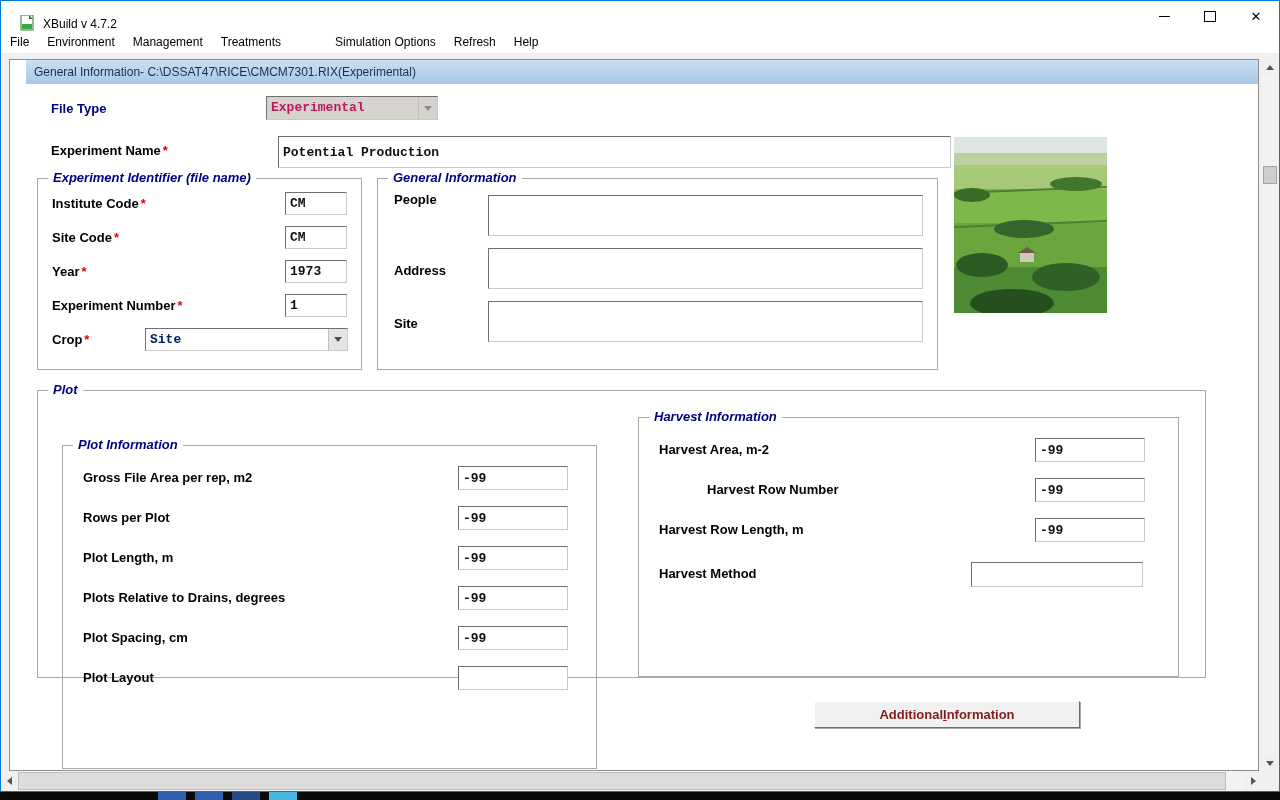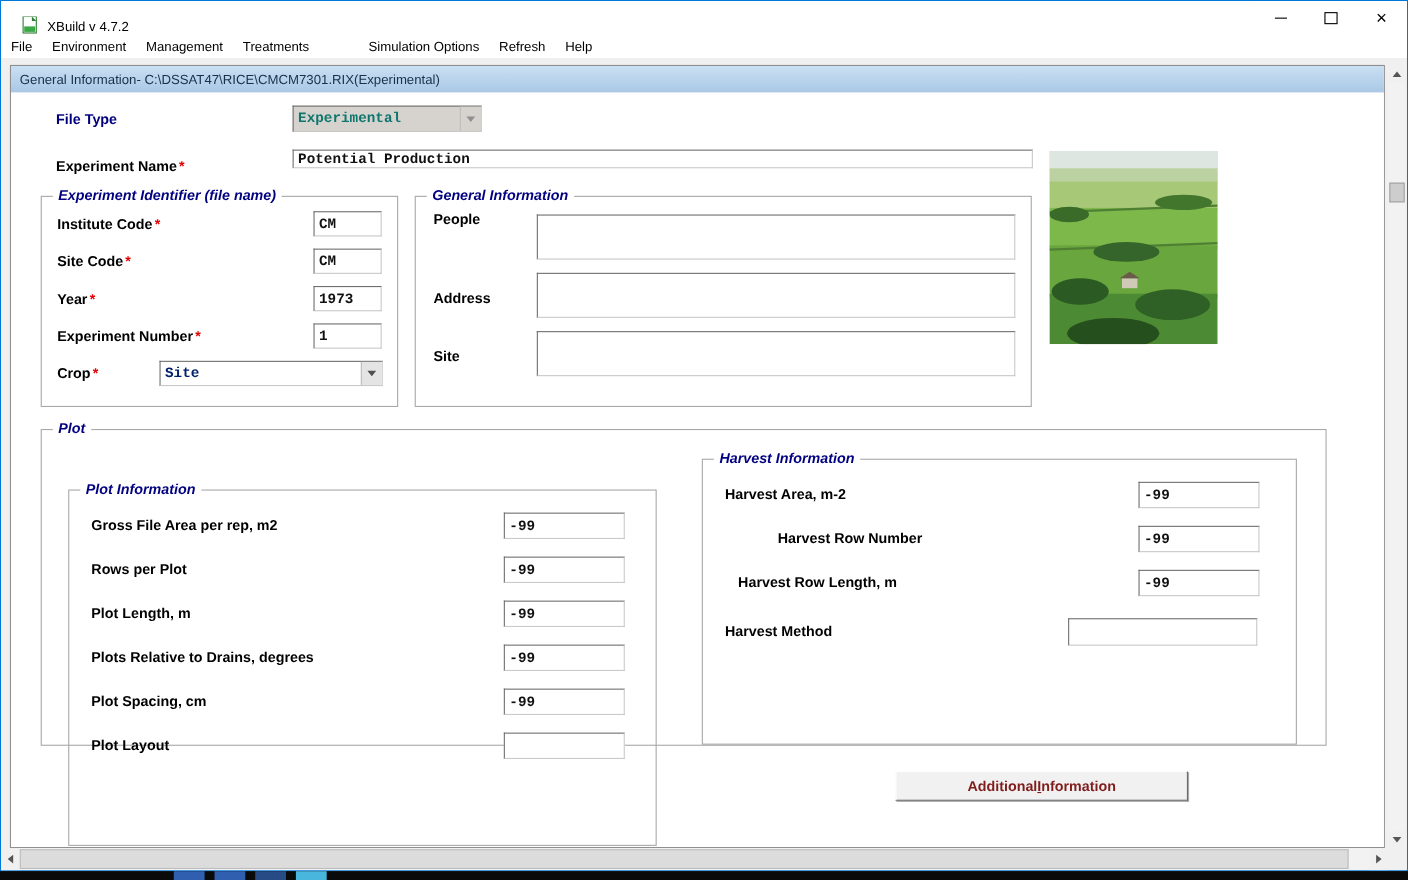--- a/index.html
+++ b/index.html
@@ -14,34 +14,34 @@
   .glyph-min{width:11px;height:0;border-top:1px solid #000;}
   .glyph-max{width:10px;height:9px;border:1px solid #000;}
   .glyph-close{font-size:13px;color:#000;line-height:1;}
   
   .menubar{position:absolute;left:0;top:30px;right:0;height:22px;background:#fff;display:flex;align-items:center;font-size:12px;color:#000;border-bottom:1px solid #ececec;}
   .menu-item{padding:0 9px;white-space:nowrap;}
   .menu-spacer{width:36px;}
   
   .client{position:absolute;left:0;top:52px;right:0;bottom:0;background:#f0f0f0;}
   .child-window{position:absolute;left:8px;top:6px;width:1250px;height:712px;box-sizing:border-box;background:#fff;border:1px solid #8f8f8f;}
-  .child-caption{height:24px;background:linear-gradient(#cadff2,#a9c8e6);border-bottom:1px solid #94b3d2;display:flex;align-items:center;padding-left:8px;font-size:12px;color:#17304b;}
+  .child-caption{height:24px;background:linear-gradient(#cadff2,#a9c8e6);border-bottom:1px solid #94b3d2;display:flex;align-items:center;padding-left:8px;font-size:12px;color:#17304b;margin-left:16px;}
   .form{position:absolute;left:0;top:24px;right:0;bottom:0;background:#fff;}
   
   .lbl{position:absolute;font-weight:bold;font-size:13px;color:#000;white-space:nowrap;}
   .lbl-blue{color:#00007f;}
   .req{color:#e60000;margin-left:2px;}
   
   .input{position:absolute;box-sizing:border-box;background:#fff;border:1px solid;border-color:#6f6f6f #c9c9c9 #c9c9c9 #6f6f6f;font-family:"Liberation Mono",monospace;font-weight:bold;font-size:13px;color:#101010;padding:2px 4px;outline:none;}
   
   .combo{position:absolute;box-sizing:border-box;display:flex;border:1px solid;border-color:#6f6f6f #c9c9c9 #c9c9c9 #6f6f6f;background:#fff;}
   .combo-text{flex:1;font-family:"Liberation Mono",monospace;font-weight:bold;font-size:13px;color:#002169;padding:3px 4px;overflow:hidden;white-space:nowrap;}
   .combo-arrow{width:18px;background:#e4e4e4;border-left:1px solid #bdbdbd;display:flex;align-items:center;justify-content:center;}
   .combo-dis{background:#d6d3ce;}
-  .combo-dis .combo-text{color:#0f766e;}
+  .combo-dis .combo-text{color:#be185d;}
   .combo-dis .combo-arrow{background:#d6d3ce;}
   .combo-dis .arrow-down{border-top-color:#8f8f8f;}
   .arrow-down{width:0;height:0;border-left:4px solid transparent;border-right:4px solid transparent;border-top:5px solid #4f4f4f;}
   
   .groupbox{position:absolute;box-sizing:border-box;border:1px solid #a8a8a8;}
   .group-title{position:absolute;top:-9px;left:10px;background:#fff;padding:0 5px;font-style:italic;font-weight:bold;font-size:13px;color:#000080;white-space:nowrap;}
   
   .btn{position:absolute;box-sizing:border-box;background:#f1f1f1;border:1px solid;border-color:#ffffff #6d6d6d #6d6d6d #ffffff;box-shadow:1px 1px 0 #a8a8a8;font-weight:bold;font-size:13px;color:#7f1d1d;display:flex;align-items:center;justify-content:center;}
   .mn{text-decoration:underline;}
   
@@ -112,21 +112,21 @@
 
           <span class="lbl lbl-blue" style="left:41px;top:17px;"><span>File Type</span></span>
           <div class="combo combo-dis" style="left:256px;top:12px;width:172px;height:24px;">
             <span class="combo-text">Experimental</span>
             <span class="combo-arrow">
                 <span class="arrow-down"></span>
               </span>
           </div>
 
           <span class="lbl" style="left:41px;top:59px;"><span>Experiment Name</span><span class="req">*</span></span>
-          <input class="input" style="left: 256px; top: 52px; width: 673px; height: 17px;" value="Potential Production">
+          <input class="input" style="left: 268px; top: 52px; width: 673px; height: 32px;" value="Potential Production">
 
           <div class="photo">
             <svg width="153" height="176" viewBox="0 0 153 176">
               <rect width="153" height="176" fill="#8fbf58"></rect>
               <rect y="0" width="153" height="20" fill="#dde6e0"></rect>
               <rect y="16" width="153" height="14" fill="#bcd1a2"></rect>
               <rect y="28" width="153" height="28" fill="#a7c977"></rect>
               <rect y="52" width="153" height="38" fill="#7db84a"></rect>
               <rect y="86" width="153" height="48" fill="#6aa63e"></rect>
               <rect y="130" width="153" height="46" fill="#4c8a33"></rect>
@@ -190,21 +190,21 @@
               <span class="lbl" style="left:20px;top:224px;"><span>Plot Layout</span></span>
               <input class="input" style="left: 395px; top: 220px; width: 110px; height: 24px;" value="">
             </div>
 
             <div class="groupbox" style="left:600px;top:26px;width:541px;height:260px;">
               <span class="group-title">Harvest Information</span>
               <span class="lbl" style="left:20px;top:24px;"><span>Harvest Area, m-2</span></span>
               <input class="input" style="left: 396px; top: 20px; width: 110px; height: 24px;" value="-99">
               <span class="lbl" style="left:20px;top:64px;margin-left:48px;"><span>Harvest Row Number</span></span>
               <input class="input" style="left: 396px; top: 60px; width: 110px; height: 24px;" value="-99">
-              <span class="lbl" style="left:32px;top:104px;"><span>Harvest Row Length, m</span></span>
+              <span class="lbl" style="left:20px;top:104px;"><span>Harvest Row Length, m</span></span>
               <input class="input" style="left: 396px; top: 100px; width: 110px; height: 24px;" value="-99">
               <span class="lbl" style="left:20px;top:148px;"><span>Harvest Method</span></span>
               <input class="input" style="left: 332px; top: 144px; width: 172px; height: 25px;" value="">
             </div>
           </div>
 
           <div class="btn" style="left:804px;top:617px;width:266px;height:27px;">
             <span>Additional </span>
               <span class="mn">I</span>
               <span>nformation</span>

